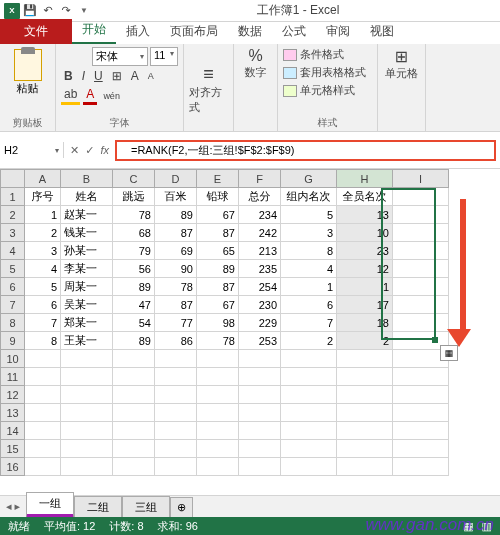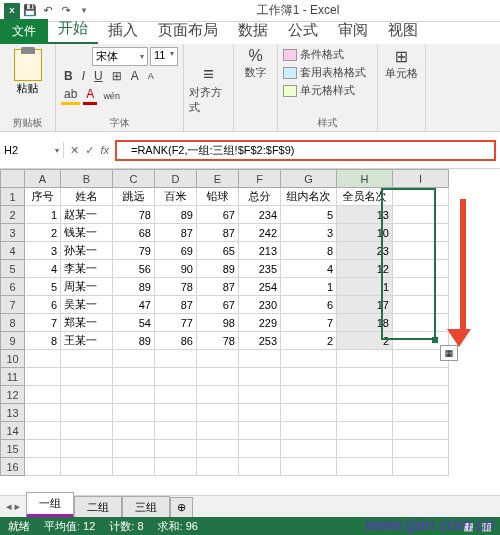--- a/index.html
+++ b/index.html
@@ -3,22 +3,22 @@
 <meta charset="utf-8">
 <style>
 *{box-sizing:border-box;margin:0;padding:0;font-family:"Microsoft YaHei","SimSun",sans-serif;font-size:11px;}
 body{width:500px;height:535px;background:#fff;overflow:hidden;position:relative;}
 .titlebar{height:22px;background:#fff;display:flex;align-items:center;border-bottom:1px solid #d4d4d4;}
 .qat{display:flex;gap:2px;padding:0 4px;align-items:center;}
 .qat-icon{width:16px;height:16px;display:flex;align-items:center;justify-content:center;font-size:11px;color:#444;}
 .excel-icon{background:#217346;color:#fff;font-size:8px;font-weight:bold;border-radius:1px;}
 .title-text{flex:1;text-align:center;color:#444;font-size:12px;}
 .ribbon-tabs{height:22px;background:#fff;display:flex;align-items:flex-end;padding-left:0;}
-.file-tab{background:#15803d;color:#fff;padding:4px 12px;font-size:12px;}
-.tab{padding:4px 10px;font-size:15px;color:#444;cursor:pointer;}
+.file-tab{background:#b91c1c;color:#fff;padding:4px 24px;font-size:12px;}
+.tab{padding:4px 10px;font-size:12px;color:#444;cursor:pointer;}
 .tab.active{color:#217346;border-bottom:2px solid #217346;}
 .ribbon{height:88px;background:#f1f1f1;border-bottom:1px solid #d4d4d4;display:flex;}
 .group{border-right:1px solid #d4d4d4;padding:3px 5px 0;display:flex;flex-direction:column;position:relative;}
 .group-label{position:absolute;bottom:1px;left:0;right:0;text-align:center;font-size:10px;color:#666;}
 .clipboard{width:56px;}
 .paste-btn{display:flex;flex-direction:column;align-items:center;padding:2px;}
 .paste-icon{width:28px;height:32px;background:#fff7e0;border:1px solid #d4a000;position:relative;}
 .paste-icon::before{content:"";position:absolute;top:-3px;left:6px;width:14px;height:7px;background:#888;border-radius:2px 2px 0 0;}
 .font-group{width:128px;}
 .font-row1{display:flex;gap:2px;margin-bottom:2px;padding-left:31px;}

